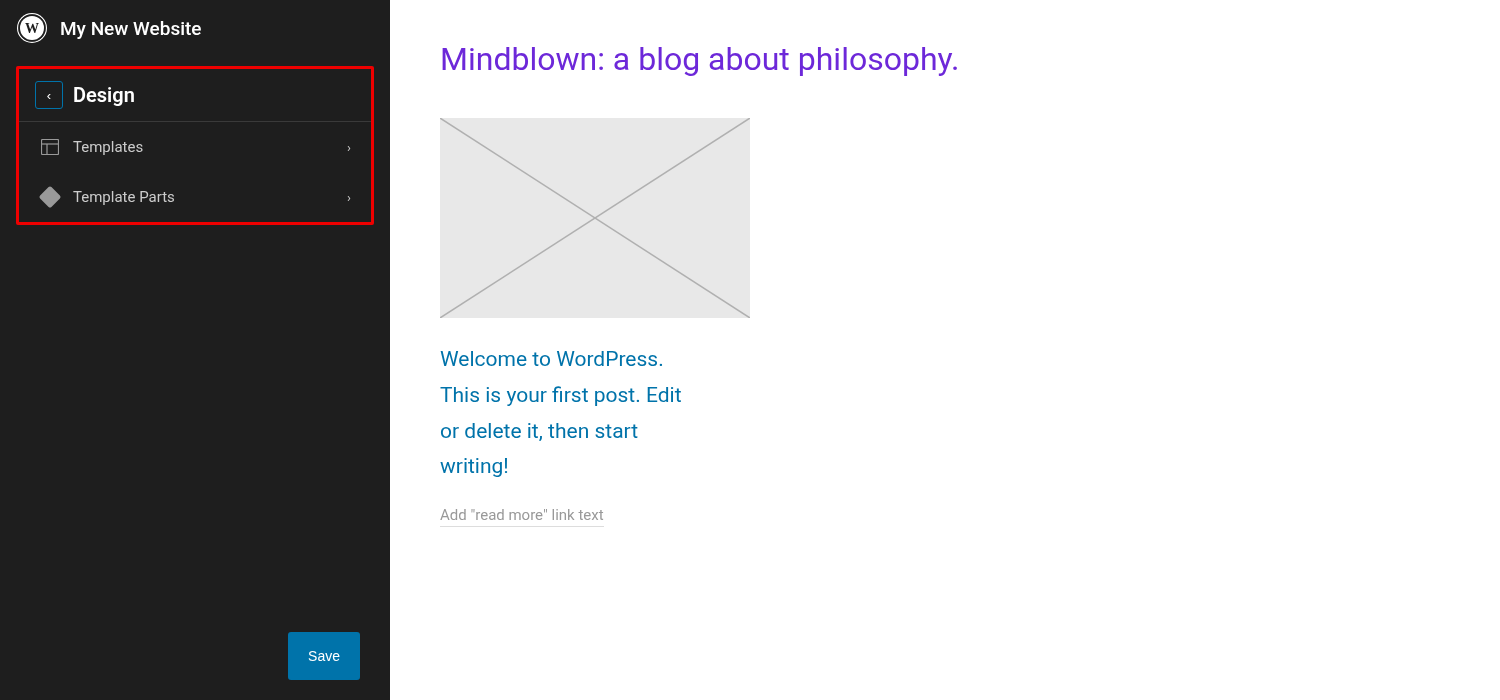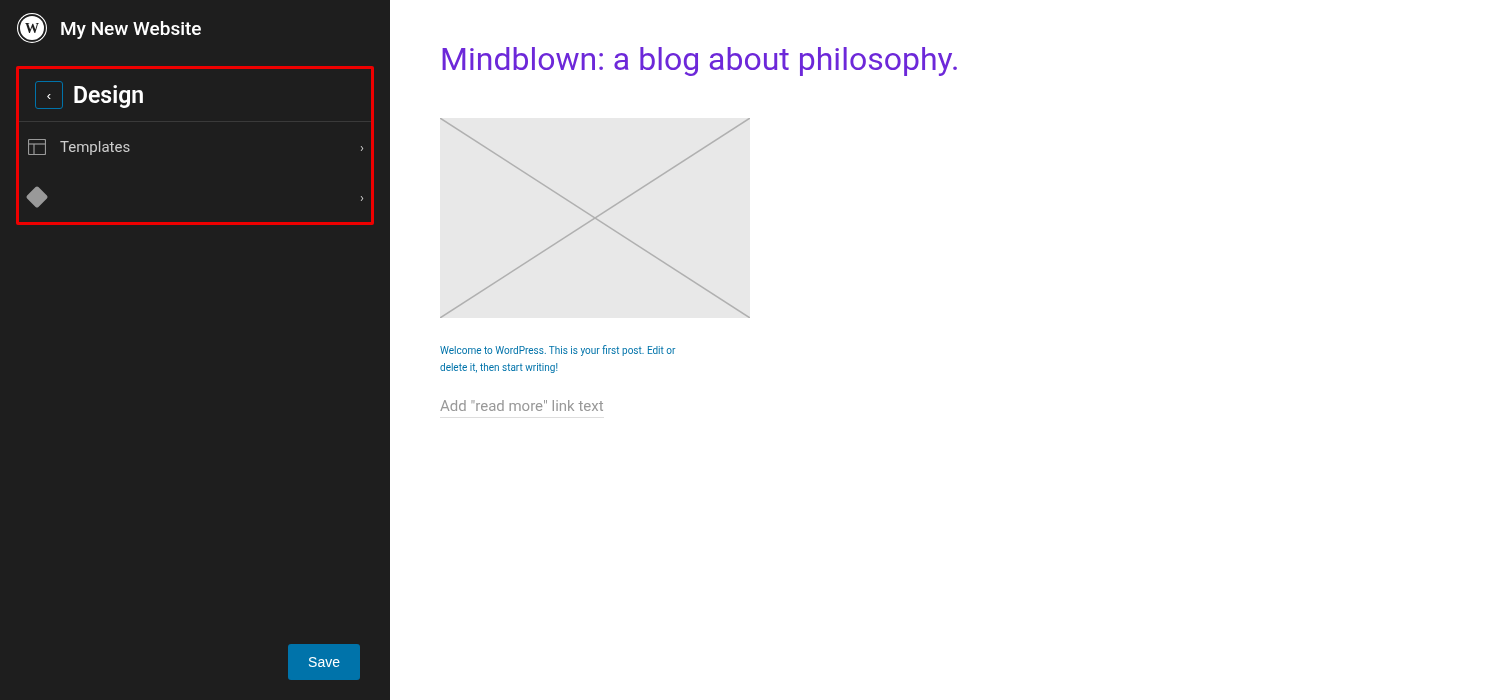--- a/index.html
+++ b/index.html
@@ -68,28 +68,28 @@
       justify-content: center;
       cursor: pointer;
       background: transparent;
       color: #fff;
       font-size: 13px;
       flex-shrink: 0;
     }
 
     .design-title {
       color: #fff;
-      font-size: 23px;
+      font-size: 20px;
       font-weight: 600;
     }
 
     .menu-item {
       display: flex;
       align-items: center;
-      padding: 14px 7px;
+      padding: 14px 20px;
       cursor: pointer;
       gap: 12px;
       position: relative;
     }
 
     .menu-item-icon {
       width: 22px;
       height: 22px;
       display: flex;
       align-items: center;
@@ -111,21 +111,21 @@
     }
 
     .save-button {
       position: absolute;
       bottom: 20px;
       right: 30px;
       background: #0073aa;
       color: #fff;
       border: none;
       border-radius: 3px;
-      padding: 10px 20px;
+      padding: 16px 20px;
       font-size: 14px;
       font-weight: 500;
       cursor: pointer;
     }
 
     
     .main-content {
       flex: 1;
       background: #fff;
       overflow-y: scroll;
@@ -169,21 +169,21 @@
     }
 
     .post-title {
       font-size: 32px;
       font-weight: 400;
       color: #111;
       margin-bottom: 16px;
     }
 
     .post-excerpt {
-      font-size: 10px;
+      font-size: 21px;
       color: #0073aa;
       line-height: 1.7;
       max-width: 260px;
       margin-bottom: 20px;
     }
 
     .read-more-link {
       font-size: 15px;
       color: #999;
       text-decoration: none;
@@ -250,20 +250,21 @@
         </svg>
       </div>
       <span class="menu-item-label">Templates</span>
       <span class="menu-item-chevron">›</span>
     </div>
 
     <div class="menu-item">
       <div class="menu-item-icon diamond-wrapper">
         <div class="diamond-icon"></div>
       </div>
+      <span class="menu-item-label">Template Parts</span>
       <span class="menu-item-chevron">›</span>
     </div>
 
   </div>
 
   <button class="save-button">Save</button>
 
 </div>
 
 <div class="main-content">

